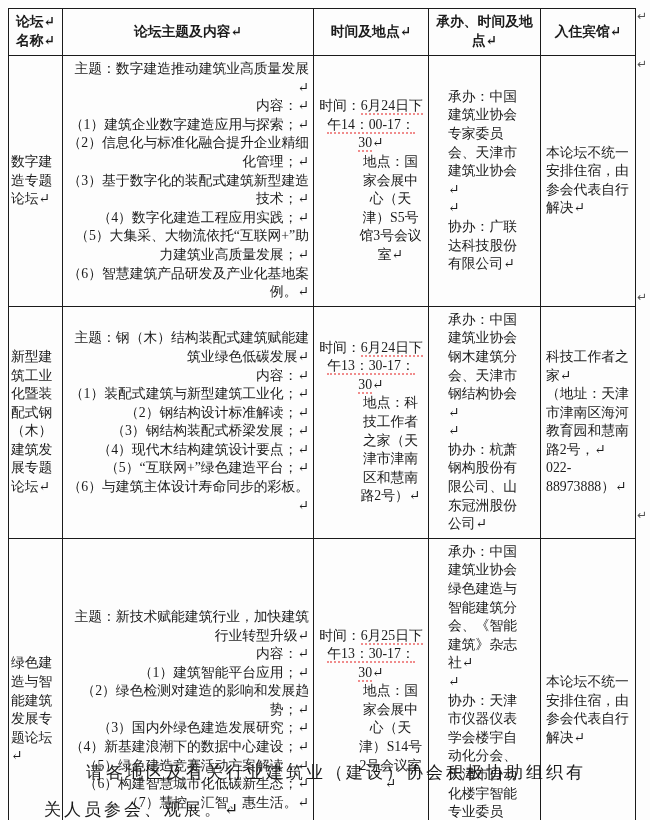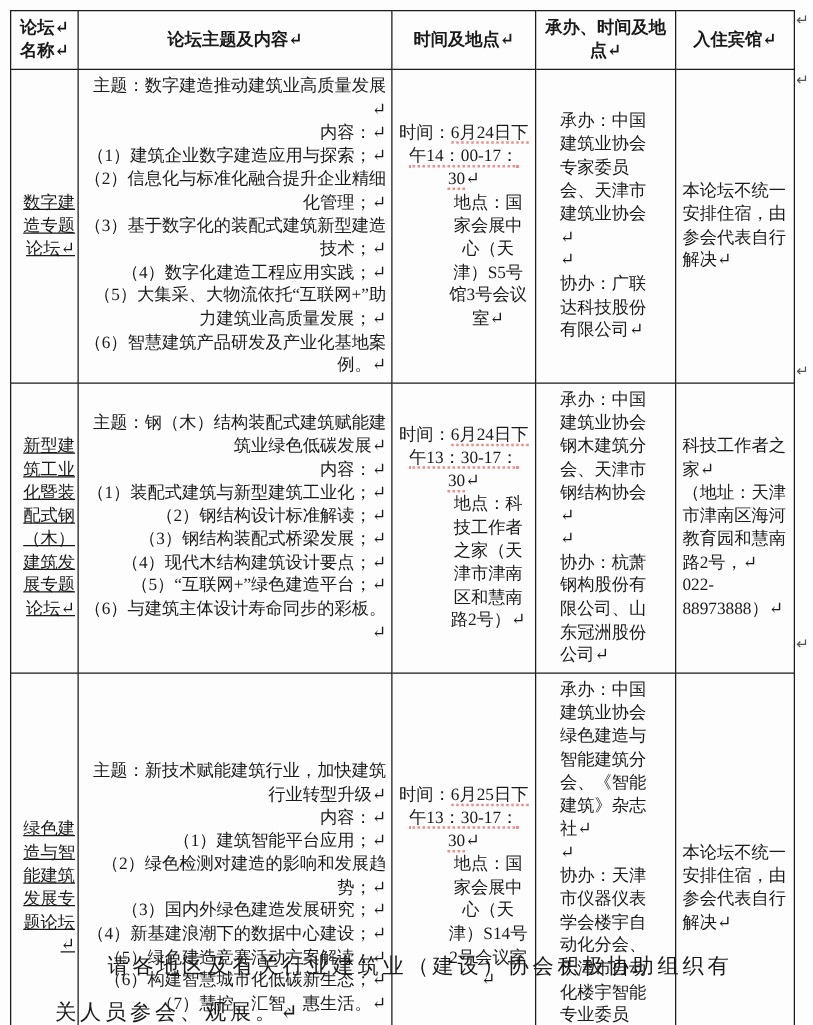--- a/index.html
+++ b/index.html
@@ -12,21 +12,21 @@
     position:absolute; left:8px; top:8px; width:627px;
     border-collapse:collapse; table-layout:fixed;
   }
   td,th {
     border:1px solid #1b1b1b;
     font-size:13.8px; line-height:18.6px;
     vertical-align:middle; font-weight:normal;
     overflow:hidden;
   }
   th { font-weight:bold; text-align:center; white-space:pre-line; padding:2px; }
-  .c-name  { text-align:right; padding:2px 2px; white-space:pre-line;text-decoration:underline; }
+  .c-name  { text-align:left; padding:2px 2px; white-space:pre-line; }
   .c-topic { text-align:right;   padding:4px 4px; white-space:pre-line; }
   .c-time  { text-align:center;   padding:4px 4px; }
   .c-time .loc { white-space:pre-line;margin-left:39px; }
   .c-org   { text-align:left;   padding:4px 19px; white-space:pre-line; }
   .c-hotel { text-align:left;   padding:4px 5px; white-space:pre-line; }
   .dotted  { border-bottom:2px dotted #f08c8c; }
   .rmark {
     position:absolute; left:637px; width:12px;
     font-family:"DejaVu Sans",sans-serif;
     font-size:12px; line-height:12px; color:#555;

